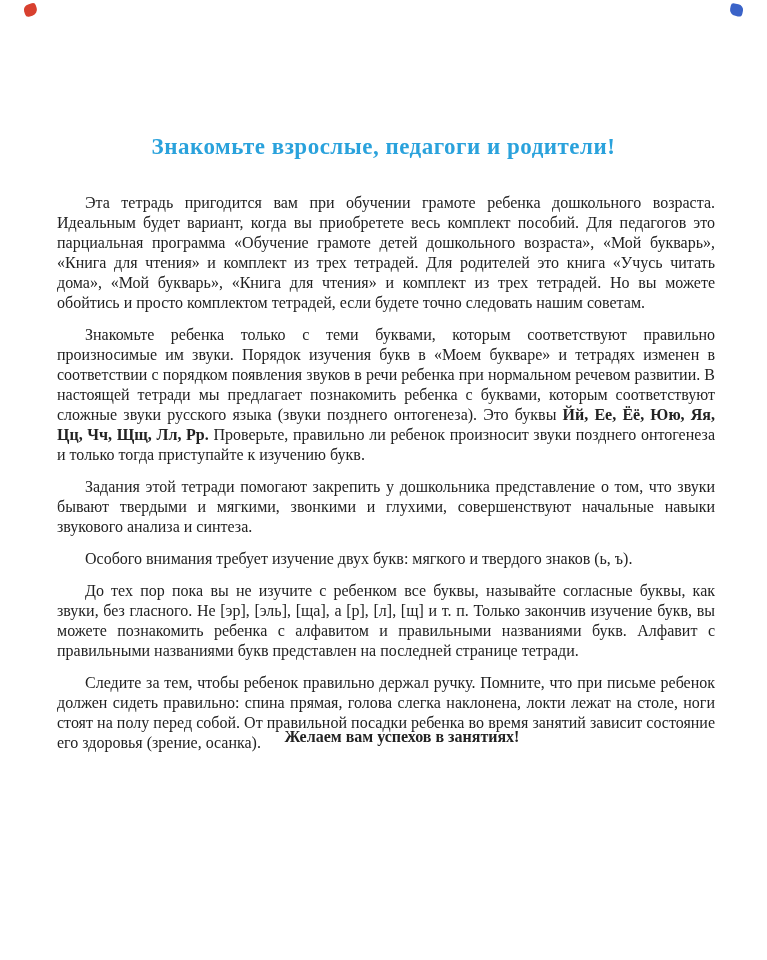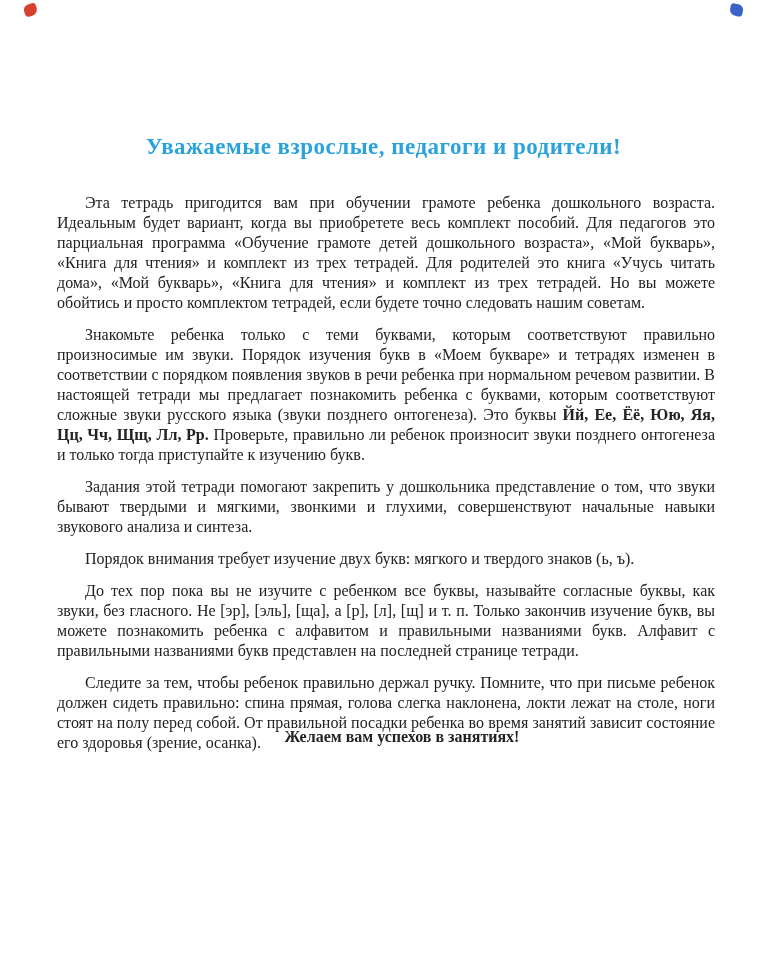--- a/index.html
+++ b/index.html
@@ -90,26 +90,26 @@
 </head>
 <body>
 
 <div class="page">
 
   <div class="corner-mark left" style="background: rgb(216, 64, 47);"></div>
 
   <div class="corner-mark right" style="background: rgb(58, 99, 200);"></div>
 
 
-  <h1 class="heading" style="color: rgb(42, 162, 220);">Уважаемые взрослые, педагоги и родители!</h1>
+  <h1 class="heading" style="color: rgb(42, 162, 220);">Знакомьте взрослые, педагоги и родители!</h1>
 
   <div class="body-text" id="paragraphs">
       <p class="para"><span>Эта тетрадь пригодится вам при обучении грамоте ребенка дошкольного возраста. Идеальным будет вариант, когда вы приобретете весь комплект пособий. Для педагогов это парциальная программа «Обучение грамоте детей дошкольного возраста», «Мой букварь», «Книга для чтения» и комплект из трех тетрадей. Для родителей это книга «Учусь читать дома», «Мой букварь», «Книга для чтения» и комплект из трех тетрадей. Но вы можете обойтись и просто комплектом тетрадей, если будете точно следовать нашим советам.</span></p>
       <p class="para"><span>Знакомьте ребенка только с теми буквами, которым соответствуют правильно произносимые им звуки. Порядок изучения букв в «Моем букваре» и тетрадях изменен в соответствии с порядком появления звуков в речи ребенка при нормальном речевом развитии. В настоящей тетради мы предлагает познакомить ребенка с буквами, которым соответствуют сложные звуки русского языка (звуки позднего онтогенеза). Это буквы </span><span class="bold-run">Йй, Ее, Ёё, Юю, Яя, Цц, Чч, Щщ, Лл, Рр.</span><span> Проверьте, правильно ли ребенок произносит звуки позднего онтогенеза и только тогда приступайте к изучению букв.</span></p>
       <p class="para"><span>Задания этой тетради помогают закрепить у дошкольника представление о том, что звуки бывают твердыми и мягкими, звонкими и глухими, совершенствуют начальные навыки звукового анализа и синтеза.</span></p>
-      <p class="para"><span>Порядок внимания требует изучение двух букв: мягкого и твердого знаков (ь, ъ).</span></p>
+      <p class="para"><span>Особого внимания требует изучение двух букв: мягкого и твердого знаков (ь, ъ).</span></p>
       <p class="para"><span>До тех пор пока вы не изучите с ребенком все буквы, называйте согласные буквы, как звуки, без гласного. Не [эр], [эль], [ща], а [р], [л], [щ] и т. п. Только закончив изучение букв, вы можете познакомить ребенка с алфавитом и правильными названиями букв. Алфавит с правильными названиями букв представлен на последней странице тетради.</span></p>
       <p class="para"><span>Следите за тем, чтобы ребенок правильно держал ручку. Помните, что при письме ребенок должен сидеть правильно: спина прямая, голова слегка наклонена, локти лежат на столе, ноги стоят на полу перед собой. От правильной посадки ребенка во время занятий зависит состояние его здоровья (зрение, осанка).</span></p>
     </div>
 
   <p class="closing">Желаем вам успехов в занятиях!</p>
 
 </div>
 
 </body></html>

